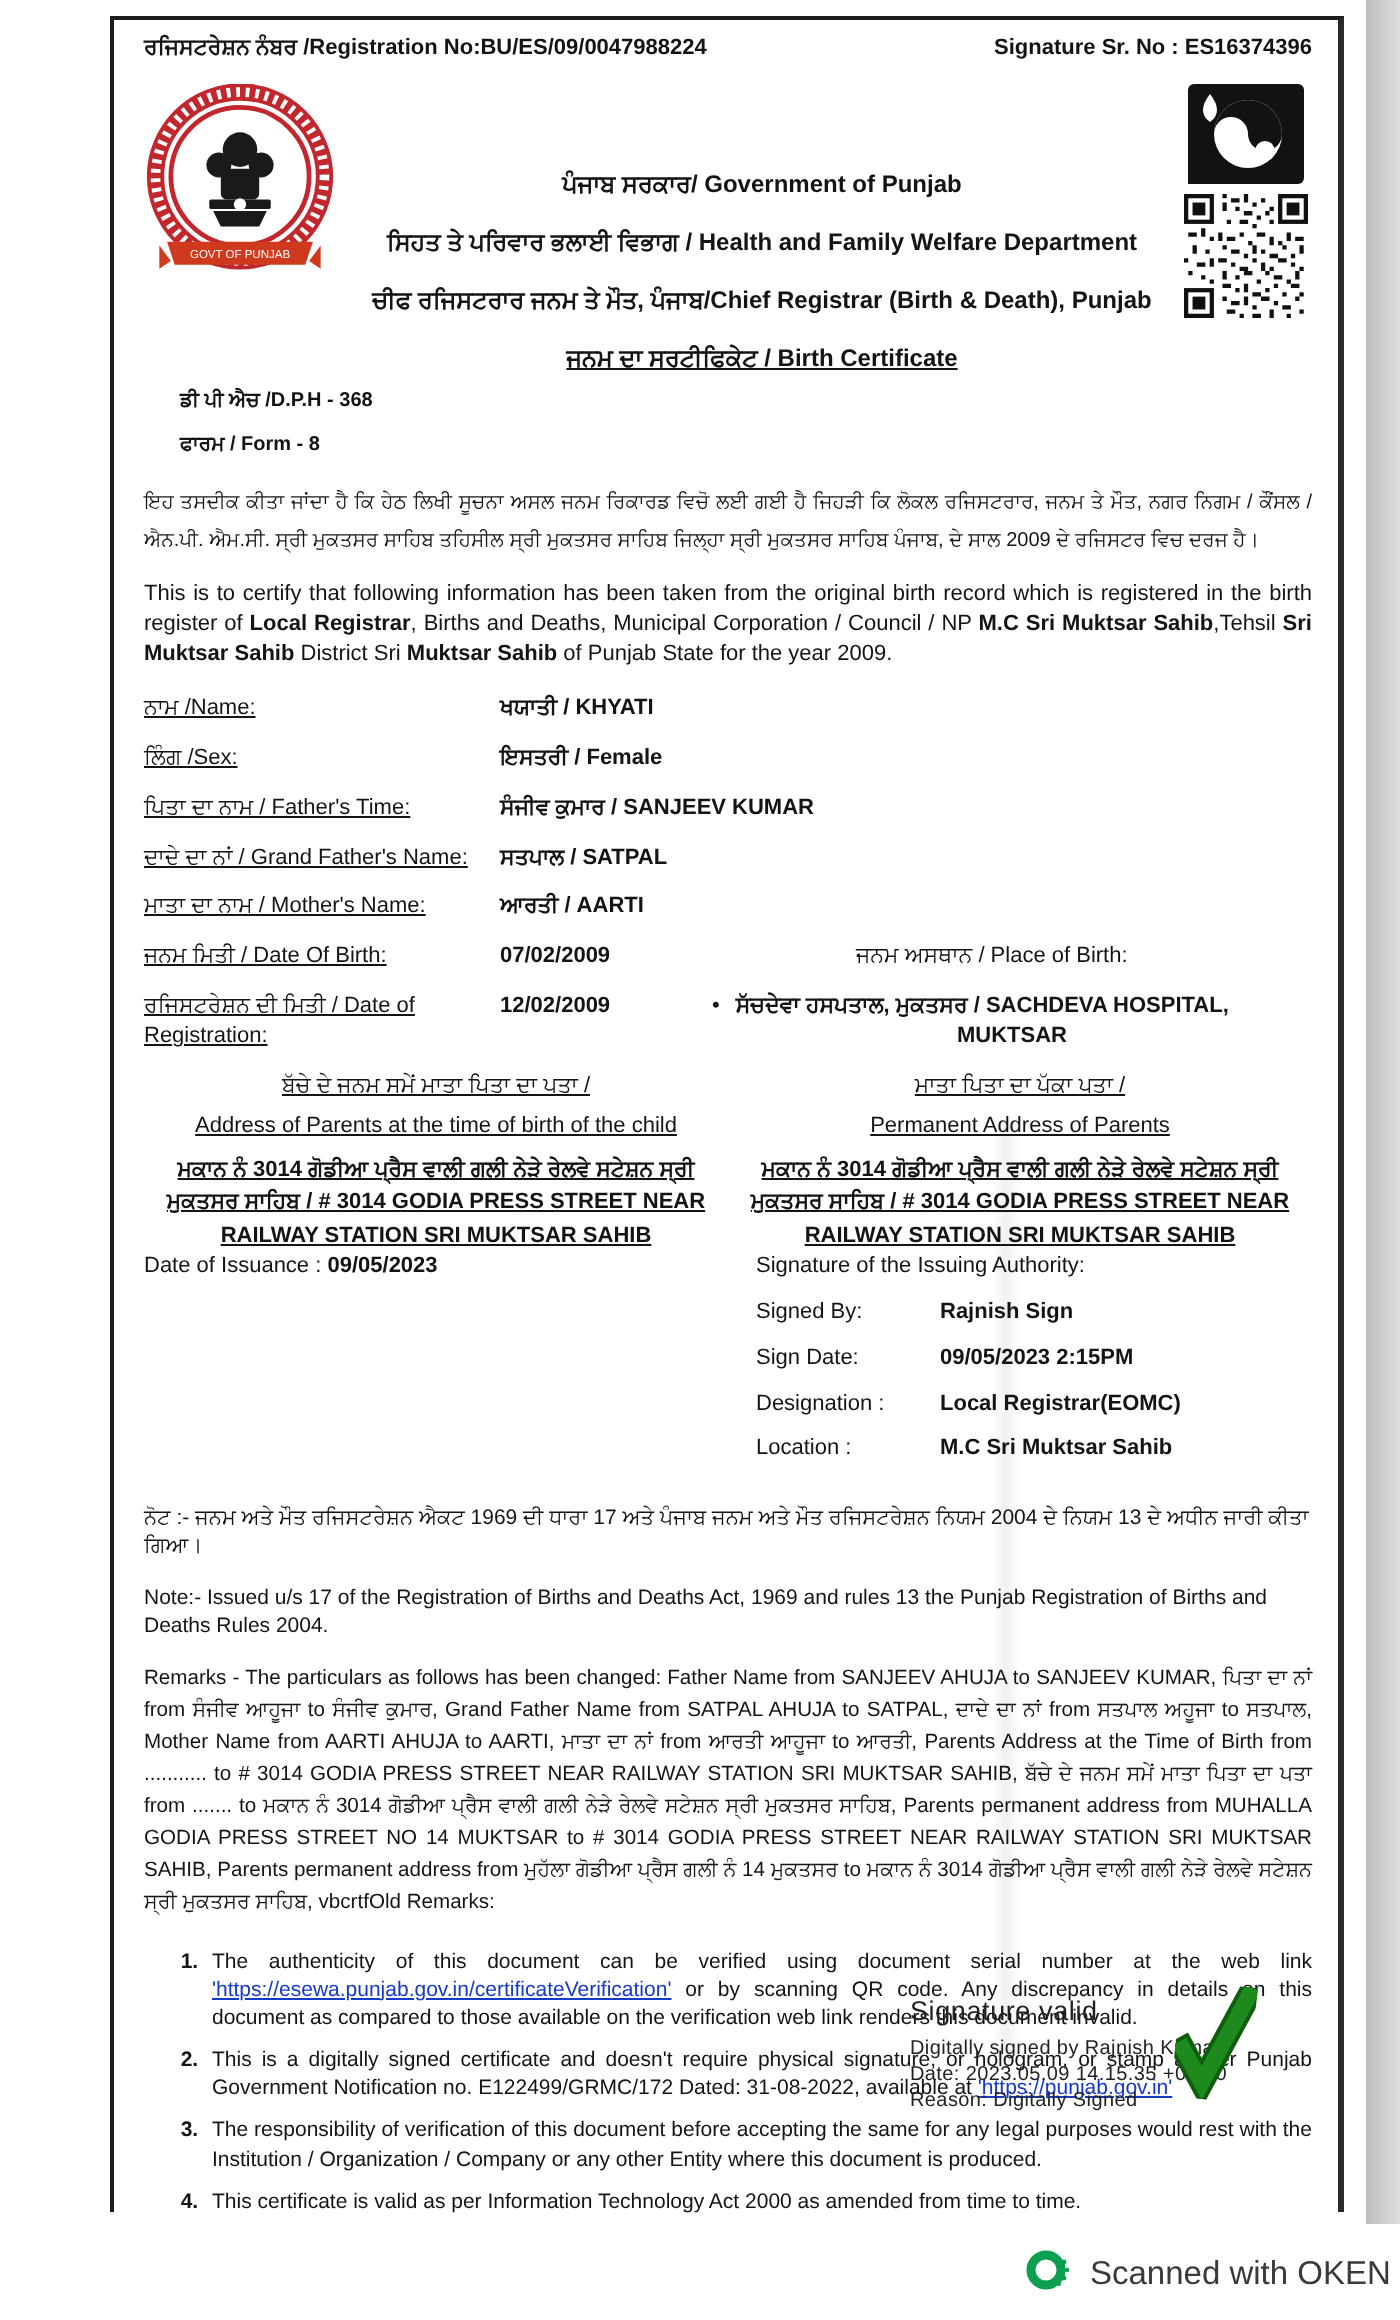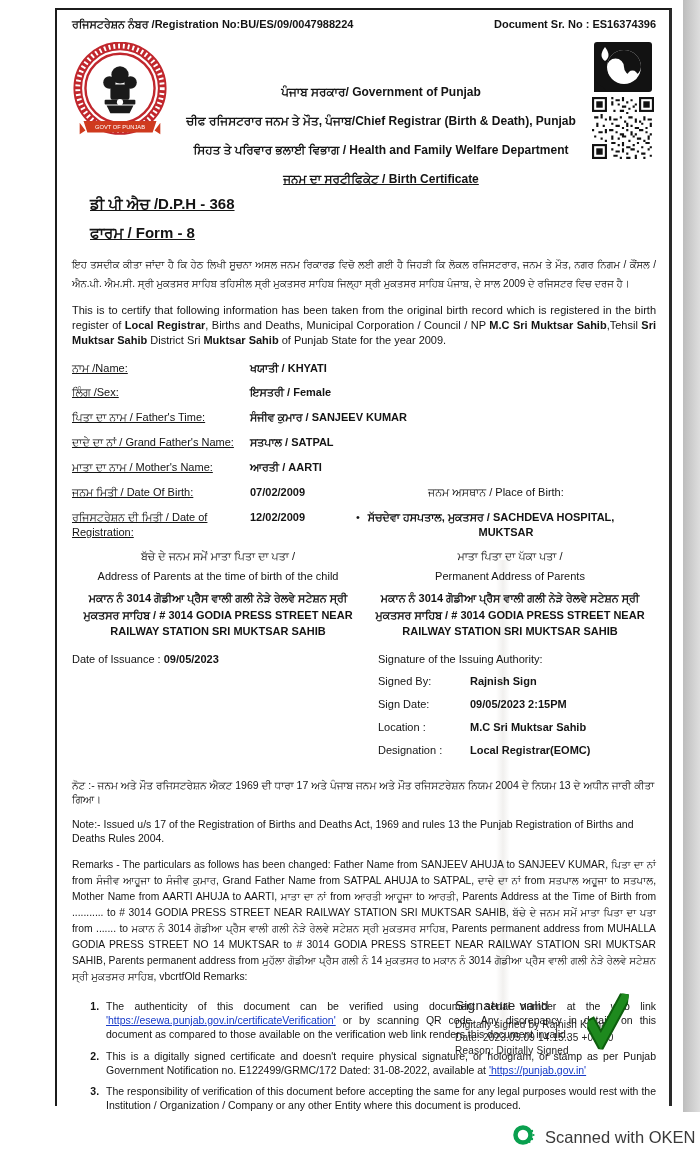--- a/index.html
+++ b/index.html
@@ -26,43 +26,43 @@
   .doc-sr{font-weight:bold;}
   
   .hdr{display:flex;margin-top:10px;}
   .hdr-center{flex:1;text-align:center;padding-top:6px;margin-top:36px;}
   .hdr-center .l{margin-bottom:13px;font-weight:bold;font-size:12px;}
   .cert-title{font-weight:bold;font-size:12px;text-decoration:underline;}
   .emblem-wrap{width:100px;flex:0 0 100px;}
   .right-logos{width:66px;flex:0 0 66px;display:flex;flex-direction:column;align-items:center;gap:5px;}
   
   .formrefs{margin-left:18px;margin-top:6px;}
-  .formrefs div{font-weight:bold;font-size:15px;margin-bottom:9px;text-decoration:underline;}
+  .formrefs div{font-weight:bold;font-size:10px;margin-bottom:9px;}
   
   .para-pa{margin-top:12px;font-size:10px;line-height:1.9;text-align:justify;}
   .para-en{margin-top:10px;font-size:11px;line-height:1.38;text-align:justify;}
   .lnk{color:#1539c9;text-decoration:underline;}
   
   .fields{margin-top:12px;}
   .frow{display:flex;margin-bottom:10px;align-items:baseline;}
   .f-label{width:178px;flex:0 0 178px;text-decoration:underline;}
   .f-value{font-weight:bold;}
   .pob-label{margin-left:auto;width:228px;flex:0 0 228px;}
   .pob-block{margin-left:auto;width:300px;flex:0 0 300px;font-weight:bold;margin-top:-2px;}
   .pob-l1{display:flex;gap:8px;}
   .pob-bullet{font-weight:normal;}
   .pob-l2{text-align:center;margin-top:0;}
   
-  .addr{display:flex;margin-top:6px;gap:0;}
+  .addr{display:flex;margin-top:6px;gap:0;text-decoration:underline;}
   .addr-col{flex:1;text-align:center;}
   .addr-h-pa{font-size:11px;}
   .addr-h-en{margin-top:5px;}
   .addr-val{margin-top:6px;font-weight:bold;line-height:1.5;}
   
-  .issue-row{display:flex;margin-top:12px;}
+  .issue-row{display:flex;}
   .issue-left{font-size:11px;}
   .issue-left b{font-weight:bold;}
   .sig-block{margin-left:auto;width:278px;flex:0 0 278px;}
   .sig-title{margin-bottom:8px;}
   .sig-row{display:flex;margin-bottom:8px;}
   .sig-row .sl{width:92px;flex:0 0 92px;}
   .sig-row .sv{font-weight:bold;}
   
   .note-pa{margin-top:12px;font-size:10.5px;}
   .note-en{margin-top:11px;font-size:10.5px;}
@@ -91,21 +91,21 @@
 
 <div class="page">
 
   <div class="scan-band"></div>
   <div class="scan-crease"></div>
 
   <div class="doc">
 
     <div class="row-top">
       <span class="reg-no">ਰਜਿਸਟਰੇਸ਼ਨ ਨੰਬਰ /Registration No:BU/ES/09/0047988224</span>
-      <span class="doc-sr">Document Sr. No : ES16374396</span>
+      <span class="doc-sr">Signature Sr. No : ES16374396</span>
     </div>
 
     <div class="hdr">
       <div class="emblem-wrap emblem">
         <svg width="96" height="104" viewBox="0 0 100 108">
           <circle cx="50" cy="48" r="44" fill="none" stroke="#c1272d" stroke-width="9"></circle>
           <circle cx="50" cy="48" r="44" fill="none" stroke="#ffffff" stroke-width="5" stroke-dasharray="2 3"></circle>
           <circle cx="50" cy="48" r="36" fill="#fff" stroke="#c1272d" stroke-width="2.5"></circle>
           <g fill="#1a1a1a">
             <circle cx="50" cy="34" r="9"></circle>
@@ -116,22 +116,22 @@
             <circle cx="50" cy="62.5" r="3.2" fill="#fff"></circle>
             <path d="M36 66 L64 66 L60 74 L40 74 Z"></path>
           </g>
           <path d="M12 82 L88 82 L84 94 L16 94 Z M8 84 L14 92 L8 96 Z M92 84 L86 92 L92 96 Z" fill="#cf3a1e"></path>
           <text x="50" y="90.5" text-anchor="middle" font-size="6" fill="#ffffff" font-family="Liberation Sans, sans-serif">GOVT OF PUNJAB</text>
         </svg>
       </div>
 
       <div class="hdr-center">
         <div class="l">ਪੰਜਾਬ ਸਰਕਾਰ/ Government of Punjab</div>
+        <div class="l">ਸਿਹਤ ਤੇ ਪਰਿਵਾਰ ਭਲਾਈ ਵਿਭਾਗ / Health and Family Welfare Department</div>
         <div class="l">ਚੀਫ ਰਜਿਸਟਰਾਰ ਜਨਮ ਤੇ ਮੌਤ, ਪੰਜਾਬ/Chief Registrar (Birth &amp; Death), Punjab</div>
-        <div class="l">ਸਿਹਤ ਤੇ ਪਰਿਵਾਰ ਭਲਾਈ ਵਿਭਾਗ / Health and Family Welfare Department</div>
         <div class="cert-title">ਜਨਮ ਦਾ ਸਰਟੀਫਿਕੇਟ / Birth Certificate</div>
       </div>
 
       <div class="right-logos">
         <span class="drop">
           <svg width="58" height="50" viewBox="0 0 58 50">
             <rect x="0" y="0" width="58" height="50" rx="3" fill="#121212"></rect>
             <circle cx="30" cy="25" r="17" fill="#ffffff"></circle>
             <path d="M13 25 a17 17 0 0 1 34 0 a8.5 8.5 0 0 1 -17 0 a8.5 8.5 0 0 0 -17 0 Z" fill="#121212"></path>
             <circle cx="38.5" cy="33.5" r="5" fill="#ffffff"></circle>
@@ -236,26 +236,26 @@
         <div class="sig-title">Signature of the Issuing Authority:</div>
         <div class="sig-row">
           <span class="sl">Signed By:</span>
           <span class="sv">Rajnish Sign</span>
         </div>
         <div class="sig-row">
           <span class="sl">Sign Date:</span>
           <span class="sv">09/05/2023 2:15PM</span>
         </div>
         <div class="sig-row">
+          <span class="sl">Designation :</span>
+          <span class="sv">Local Registrar(EOMC)</span>
+        </div>
+        <div class="sig-row">
           <span class="sl">Location :</span>
           <span class="sv">M.C Sri Muktsar Sahib</span>
-        </div>
-        <div class="sig-row">
-          <span class="sl">Designation :</span>
-          <span class="sv">Local Registrar(EOMC)</span>
         </div>
       </div>
     </div>
 
     <div class="note-pa">ਨੋਟ :- ਜਨਮ ਅਤੇ ਮੌਤ ਰਜਿਸਟਰੇਸ਼ਨ ਐਕਟ 1969 ਦੀ ਧਾਰਾ 17 ਅਤੇ ਪੰਜਾਬ ਜਨਮ ਅਤੇ ਮੌਤ ਰਜਿਸਟਰੇਸ਼ਨ ਨਿਯਮ 2004 ਦੇ ਨਿਯਮ 13 ਦੇ ਅਧੀਨ ਜਾਰੀ ਕੀਤਾ ਗਿਆ।</div>
     <div class="note-en">Note:- Issued u/s 17 of the Registration of Births and Deaths Act, 1969 and rules 13 the Punjab Registration of Births and Deaths Rules 2004.</div>
 
     <div class="remarks">Remarks -  The particulars as follows has been changed:  Father Name from  SANJEEV AHUJA to SANJEEV KUMAR,  ਪਿਤਾ ਦਾ ਨਾਂ from  ਸੰਜੀਵ ਆਹੂਜਾ to ਸੰਜੀਵ ਕੁਮਾਰ,  Grand Father Name from  SATPAL AHUJA to SATPAL,  ਦਾਦੇ ਦਾ ਨਾਂ from  ਸਤਪਾਲ ਅਹੂਜਾ to ਸਤਪਾਲ,  Mother Name from  AARTI AHUJA to AARTI,  ਮਾਤਾ ਦਾ ਨਾਂ from  ਆਰਤੀ ਆਹੂਜਾ to ਆਰਤੀ,  Parents Address at the Time of Birth from  ........... to # 3014 GODIA PRESS STREET NEAR RAILWAY STATION SRI MUKTSAR SAHIB,  ਬੱਚੇ ਦੇ ਜਨਮ ਸਮੇਂ ਮਾਤਾ ਪਿਤਾ ਦਾ ਪਤਾ from  ....... to ਮਕਾਨ ਨੰ 3014 ਗੋਡੀਆ ਪ੍ਰੈਸ ਵਾਲੀ ਗਲੀ ਨੇੜੇ ਰੇਲਵੇ ਸਟੇਸ਼ਨ ਸ੍ਰੀ ਮੁਕਤਸਰ ਸਾਹਿਬ,  Parents permanent address from  MUHALLA GODIA PRESS STREET NO 14 MUKTSAR to # 3014 GODIA PRESS STREET NEAR RAILWAY STATION  SRI MUKTSAR SAHIB,  Parents permanent address from  ਮੁਹੱਲਾ ਗੋਡੀਆ ਪ੍ਰੈਸ ਗਲੀ ਨੰ 14 ਮੁਕਤਸਰ to ਮਕਾਨ ਨੰ 3014 ਗੋਡੀਆ ਪ੍ਰੈਸ ਵਾਲੀ ਗਲੀ ਨੇੜੇ ਰੇਲਵੇ ਸਟੇਸ਼ਨ ਸ੍ਰੀ ਮੁਕਤਸਰ ਸਾਹਿਬ, vbcrtfOld Remarks:</div>
 
     <ol class="terms">

